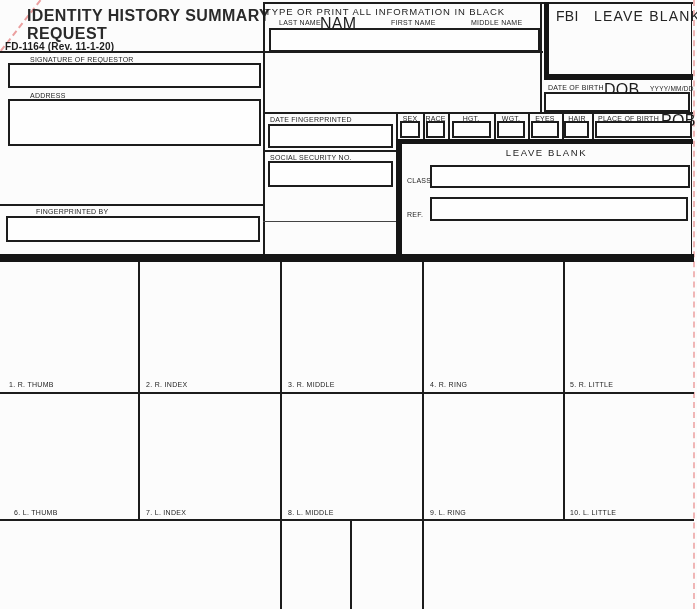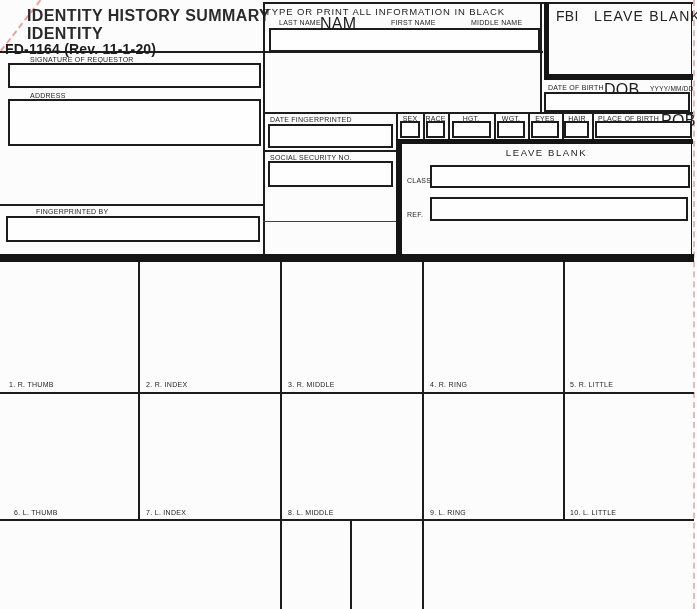--- a/index.html
+++ b/index.html
@@ -16,42 +16,42 @@
   .lbl-lg{font-size:14px;letter-spacing:.3px;white-space:nowrap;color:#242424;}
   .code{font-size:16px;letter-spacing:.3px;white-space:nowrap;color:#1c1c1c;}
   .box{border:2px solid #1c1c1c;background:#fefefe;box-sizing:border-box;}
   .hl{background:#1c1c1c;height:2px;}
   .vl{background:#1c1c1c;width:2px;}
   .thick{background:#151515;}
   .title{
     font-size:16px;font-weight:bold;letter-spacing:.4px;
     line-height:1.12;color:#2a2a2a;white-space:nowrap;
   }
-  .formnum{font-size:14px;font-weight:bold;letter-spacing:.2px;white-space:nowrap;}
+  .formnum{font-size:10px;font-weight:bold;letter-spacing:.2px;white-space:nowrap;}
   .instr{font-size:9.5px;letter-spacing:.9px;text-align:center;white-space:nowrap;color:#1c1c1c;}
   .cell-lbl{display:flex;justify-content:center;font-size:7px;letter-spacing:.2px;color:#242424;}
   .lb-head{font-size:9.5px;letter-spacing:1.6px;text-align:center;color:#1c1c1c;}
   .fp-lbl{font-size:7px;letter-spacing:.3px;white-space:nowrap;color:#242424;}
   .scan-diag{
     width:84px;border-top:2px dashed #eb9f9f;
     transform:rotate(-52deg);transform-origin:left top;
   }
   .scan-edge{border-left:2px dashed #f0b6b6;}
 </style>
 </head>
 <body>
 
 <div id="card">
 
   <div class="abs scan-diag" style="left:-6px;top:58px;"></div>
   <div class="abs scan-edge" style="left:693px;top:0;height:609px;"></div>
 
   <div class="abs title" style="left:27px;top:7px;">
     <div>IDENTITY HISTORY SUMMARY</div>
-    <div>IDENTITY</div>
+    <div>REQUEST</div>
   </div>
   <div class="abs formnum" style="left:5px;top:41px;">FD-1164 (Rev. 11-1-20)</div>
 
   <div class="abs hl" style="left:0;top:51px;width:543px;"></div>
   <div class="abs vl" style="left:263px;top:2px;height:252px;"></div>
 
   <div class="abs lbl" style="left:30px;top:56px;">SIGNATURE OF REQUESTOR</div>
   <div class="abs box" style="left:8px;top:63px;width:253px;height:25px;"></div>
 
   <div class="abs lbl" style="left:30px;top:92px;">ADDRESS</div>

